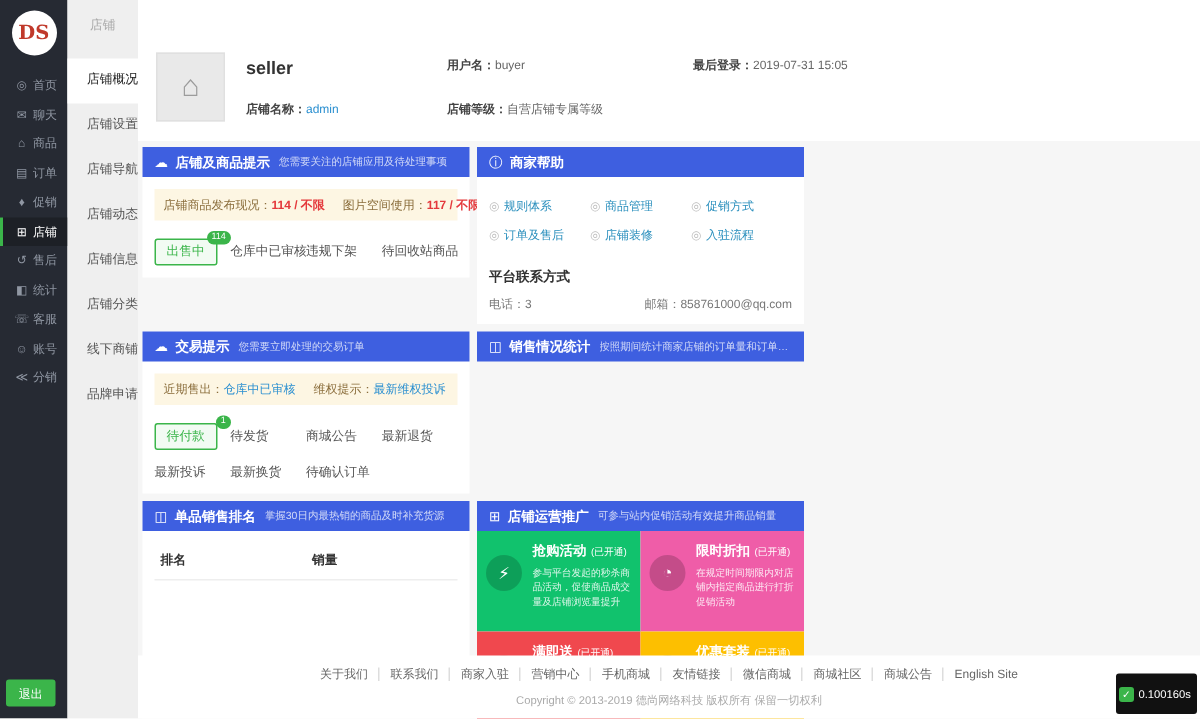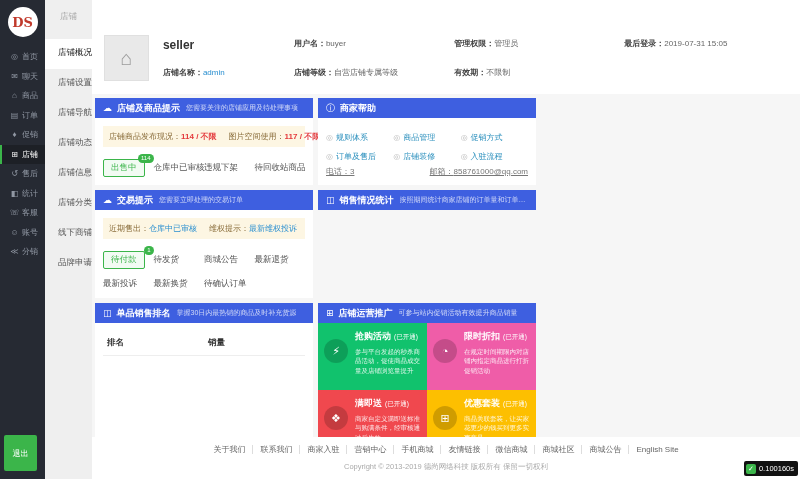--- a/index.html
+++ b/index.html
@@ -9,21 +9,21 @@
 
   
   .rail { position:absolute; left:0; top:0; width:45px; height:479px; background:#262a33; }
   .logo { width:30px; height:30px; background:#fff; border-radius:50%; margin:7px auto 10px;
     display:flex; align-items:center; justify-content:center;
     color:#c0392b; font-family:"DejaVu Serif",serif; font-weight:bold; font-size:13px; }
   .ritem { height:19.5px; display:flex; align-items:center; padding-left:7px; cursor:pointer;
     color:#9097a3; font-size:8px; border-left:2px solid transparent; }
   .ritem .ricon { font-size:8px; width:11px; text-align:center; margin-right:2px; }
   .ritem.active { background:#1d2026; color:#fff; border-left:2px solid #3bb54a; }
-  .logout { position:absolute; bottom:8px; left:4px; right:8px; height:36px; background:#3bb54a;
+  .logout { position:absolute; bottom:8px; left:4px; right:8px; height:18px; background:#3bb54a;
     color:#fff; font-size:8px; display:flex; align-items:center; justify-content:center;
     border-radius:2px; cursor:pointer; }
 
   
   .subnav { position:absolute; left:45px; top:0; width:47px; height:479px; background:#efefef; }
   .subnav .stitle { color:#a9a9a9; font-size:8.5px; text-align:center; padding:11px 0 16px; }
   .sitem { height:30px; line-height:26px; text-align:right; font-size:8.5px; color:#555; cursor:pointer; }
   .sitem.active { background:#fff; color:#222; }
 
   
@@ -57,21 +57,21 @@
   .gtag { position:relative; display:inline-block; border:1px solid #3bb54a; color:#3bb54a;
     background:#f2fbf3; border-radius:2px; padding:2px 7px; font-size:8.5px; cursor:pointer; }
   .gbadge { position:absolute; top:-6px; right:-10px; background:#3bb54a; color:#fff; font-size:6px;
     border-radius:7px; padding:1px 3px; line-height:1.2; }
   .tagwrap { width:25%; }
 
   .helplinks { display:flex; flex-wrap:wrap; margin-top:2px; }
   .hlink { width:33.33%; font-size:8px; color:#2a8fbd; padding:4px 0; cursor:pointer; white-space:nowrap; }
   .hlink .dot { color:#bbb; margin-right:3px; }
   .contact-title { font-size:9px; font-weight:bold; color:#333; margin:12px 0 6px; }
-  .contactrow { display:flex; justify-content:space-between; font-size:8px; color:#777;text-decoration:underline; }
+  .contactrow { display:flex; justify-content:space-between; font-size:8px; color:#777; }
 
   table.stat { width:100%; border-collapse:collapse; font-size:8.5px; }
   table.stat th { color:#333; font-weight:bold; text-align:left; padding:6px 4px;
     border-bottom:1px solid #eee; }
   table.stat td { color:#999; padding:8px 4px; border-bottom:1px solid #f2f2f2; }
   th.r, td.r { text-align:right; }
   th.c, td.c { text-align:center; }
   .rankcard .cbody { min-height:212px; }
 
   .tiles { display:grid; grid-template-columns:1fr 1fr; }
@@ -83,21 +83,21 @@
     background:rgba(0,0,0,.18); display:flex; align-items:center; justify-content:center; font-size:11px; }
 
   
   .footer { position:absolute; left:0; right:0; bottom:0; background:#fff; height:42px;
     text-align:center; padding-top:7px; }
   .flinks { font-size:8px; color:#666; }
   .flink { cursor:pointer; padding:0 7px; border-right:1px solid #ddd; }
   .flink:last-child { border-right:none; }
   .copyright { font-size:7.5px; color:#aaa; margin-top:7px; }
   .exectime { position:absolute; right:2px; bottom:3px; background:#111; color:#fff; font-size:7.5px;
-    height:15px; display:flex; align-items:center; padding:0 4px 0 2px; border-radius:2px; }
+    height:27px; display:flex; align-items:center; padding:0 4px 0 2px; border-radius:2px; }
   .leaf { width:10px; height:10px; background:#3bb54a; margin-right:3px; border-radius:2px;
     display:flex; align-items:center; justify-content:center; color:#fff; font-size:7px; }
 </style>
 </head>
 <body>
 
 <div class="app">
 
   <div class="rail">
     <div class="logo">DS</div>
@@ -168,24 +168,20 @@
           <span>⌂</span>
         </div>
         <div class="pcol pc1">
           <div class="pname">seller</div>
           <div class="kv"><b>店铺名称：</b><span class="link">admin</span></div>
         </div>
         <div class="pcol pc2">
           <div class="kv"><b>用户名：</b><span>buyer</span></div>
           <div class="kv"><b>店铺等级：</b><span>自营店铺专属等级</span></div>
         </div>
-        <div class="pcol pc3">
-          <div class="kv"><b>管理权限：</b><span>管理员</span></div>
-          <div class="kv"><b>有效期：</b><span>不限制</span></div>
-        </div>
         <div class="pcol pc4">
           <div class="kv"><b>最后登录：</b><span>2019-07-31 15:05</span></div>
           <div class="kv"></div>
         </div>
       </div>
     </div>
 
     <div class="cards">
 
       <div class="card">
@@ -215,20 +211,21 @@
         </div>
         <div class="cbody">
           <div class="helplinks">
             <span class="hlink"><span class="dot">◎</span><span>规则体系</span></span>
             <span class="hlink"><span class="dot">◎</span><span>商品管理</span></span>
             <span class="hlink"><span class="dot">◎</span><span>促销方式</span></span>
             <span class="hlink"><span class="dot">◎</span><span>订单及售后</span></span>
             <span class="hlink"><span class="dot">◎</span><span>店铺装修</span></span>
             <span class="hlink"><span class="dot">◎</span><span>入驻流程</span></span>
           </div>
+          <div class="contact-title">平台联系方式</div>
           <div class="contactrow">
             <span><span>电话：</span><span>3</span></span>
             <span><span>邮箱：</span><span>858761000@qq.com</span></span>
           </div>
         </div>
       </div>
 
       <div class="card">
         <div class="chead">
           <span class="cicon">☁</span>

